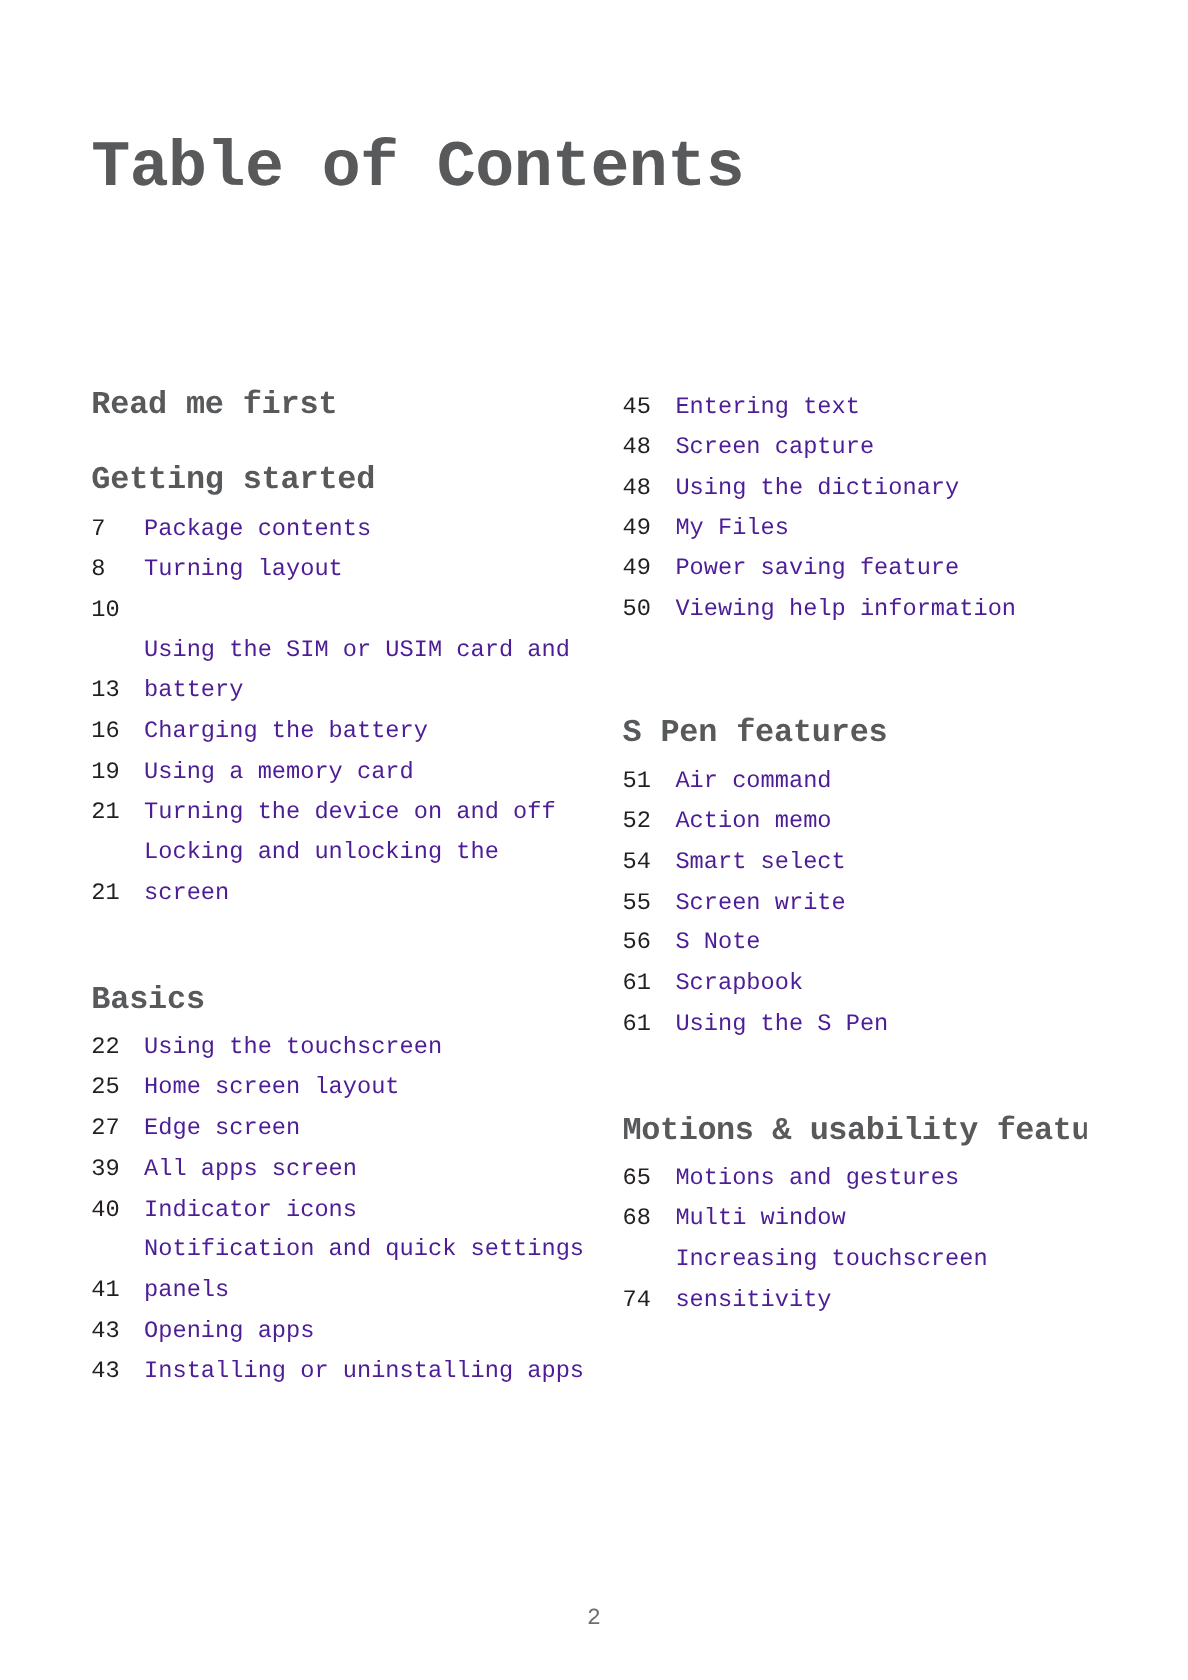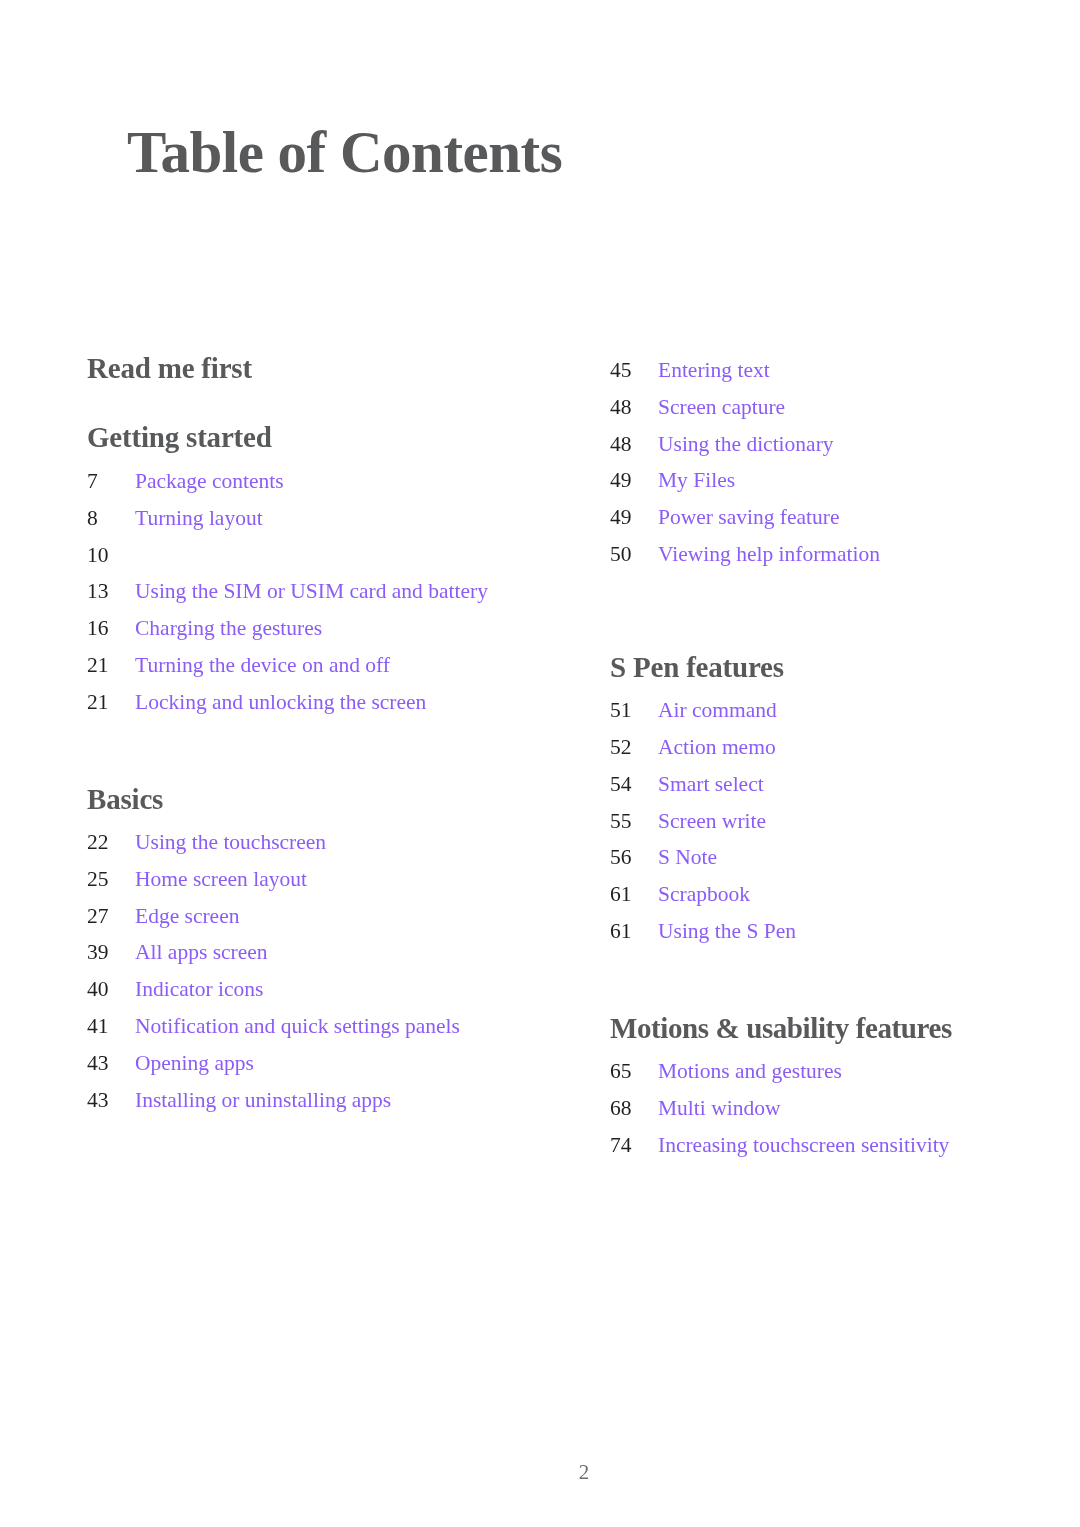--- a/index.html
+++ b/index.html
@@ -5,23 +5,22 @@
   html, body {
     margin: 0;
     padding: 0;
     background: #ffffff;
   }
   .page {
     position: relative;
     width: 988px;
     height: 1527px;
     background: #ffffff;
-    font-family: Liberation Serif, serif;
+    font-family: Liberation Mono, monospace;
     overflow: hidden;
-    margin-left: 44px;
   }
 
   
   .page-title {
     position: absolute;
     left: 83px;
     top: 123px;
     font-size: 59px;
     font-weight: bold;
     letter-spacing: -0.5px;
@@ -38,21 +37,21 @@
     width: 1080px;
     display: flex;
     flex-direction: row;
     align-items: flex-start;
   }
   .col {
     box-sizing: border-box;
   }
   .col-left {
     width: 550px;
-    padding-left: 43px;
+    padding-left: 83px;
     padding-right: 12px;
   }
   .col-right {
     width: 530px;
     padding-left: 16px;
     padding-right: 30px;
   }
 
   
   .section {
@@ -89,21 +88,21 @@
     color: #231f20;
   }
   .toc-page {
     flex: 0 0 auto;
     width: 48px;
     text-align: left;
     color: #231f20;
   }
   .toc-label {
     flex: 1 1 auto;
-    color: #8b5cf6;
+    color: #4c1d95;
   }
 
   
   .folio {
     position: absolute;
     left: 0;
     top: 1460px;
     width: 1080px;
     text-align: center;
     font-size: 21px;
@@ -140,21 +139,25 @@
           </li>
           <li class="toc-entry">
             <span class="toc-page">10</span>
           </li>
           <li class="toc-entry">
             <span class="toc-page">13</span>
             <span class="toc-label">Using the SIM or USIM card and battery</span>
           </li>
           <li class="toc-entry">
             <span class="toc-page">16</span>
-            <span class="toc-label">Charging the gestures</span>
+            <span class="toc-label">Charging the battery</span>
+          </li>
+          <li class="toc-entry">
+            <span class="toc-page">19</span>
+            <span class="toc-label">Using a memory card</span>
           </li>
           <li class="toc-entry">
             <span class="toc-page">21</span>
             <span class="toc-label">Turning the device on and off</span>
           </li>
           <li class="toc-entry">
             <span class="toc-page">21</span>
             <span class="toc-label">Locking and unlocking the screen</span>
           </li>
         </ul>

